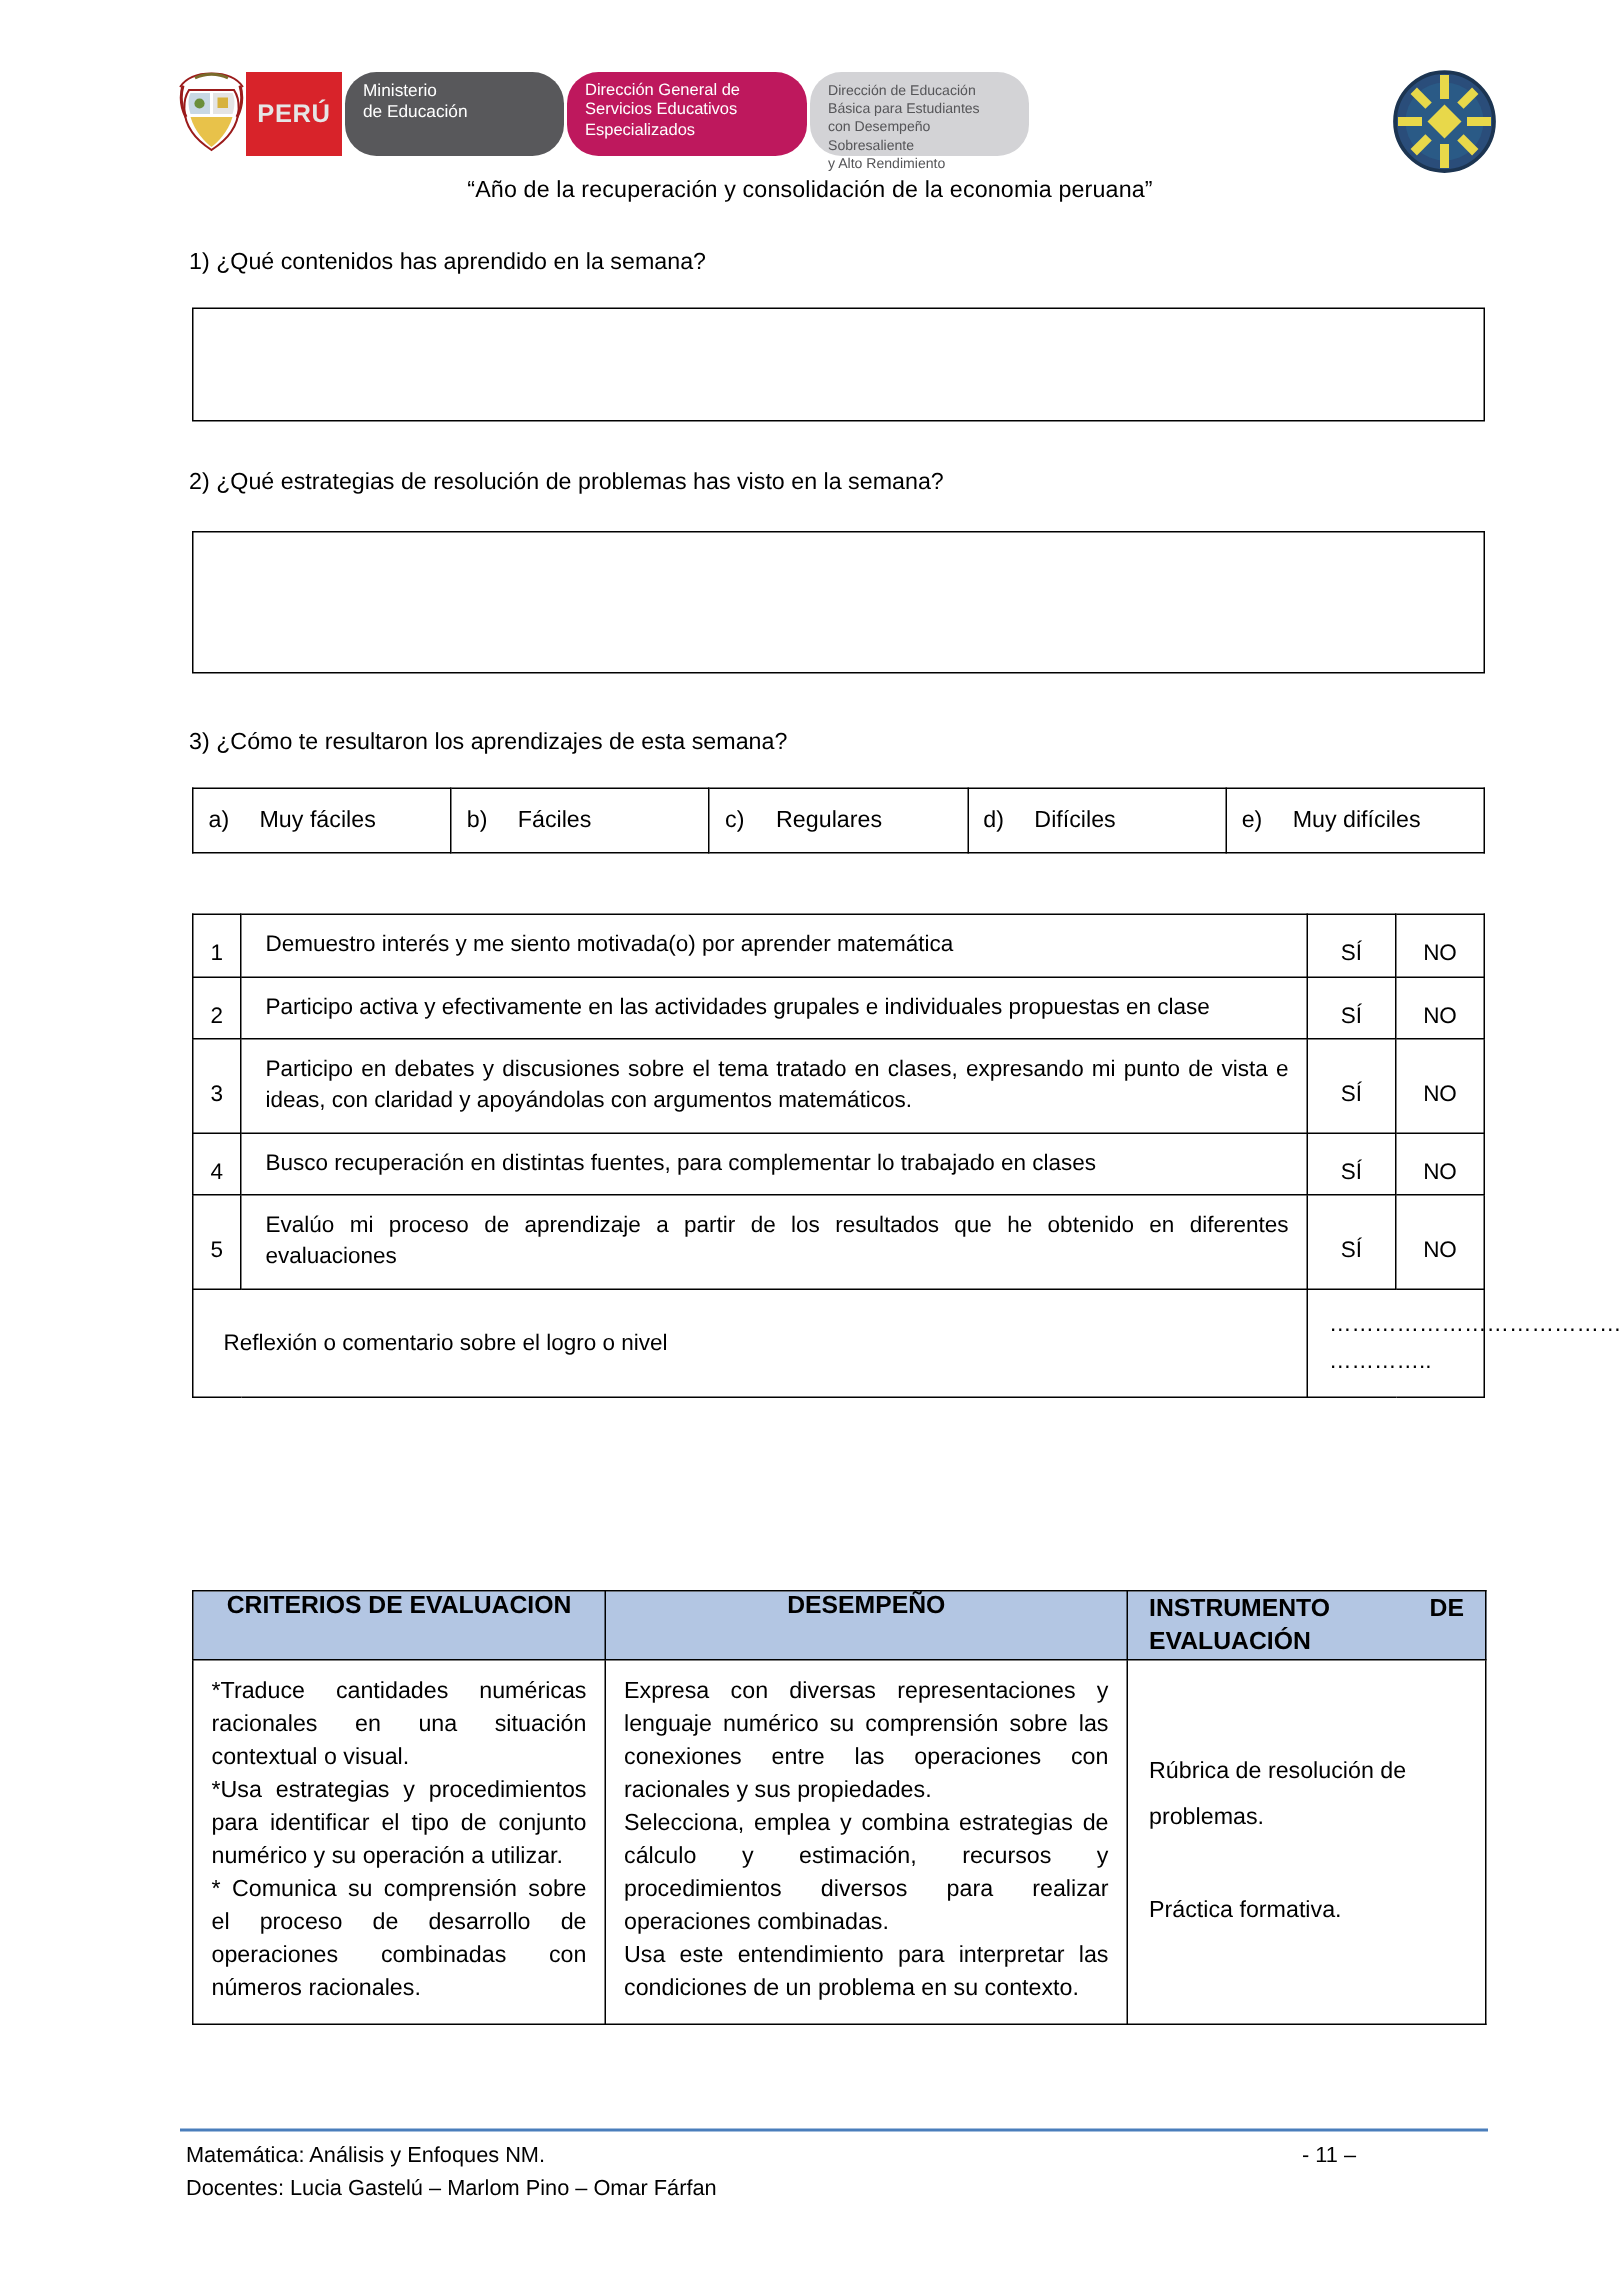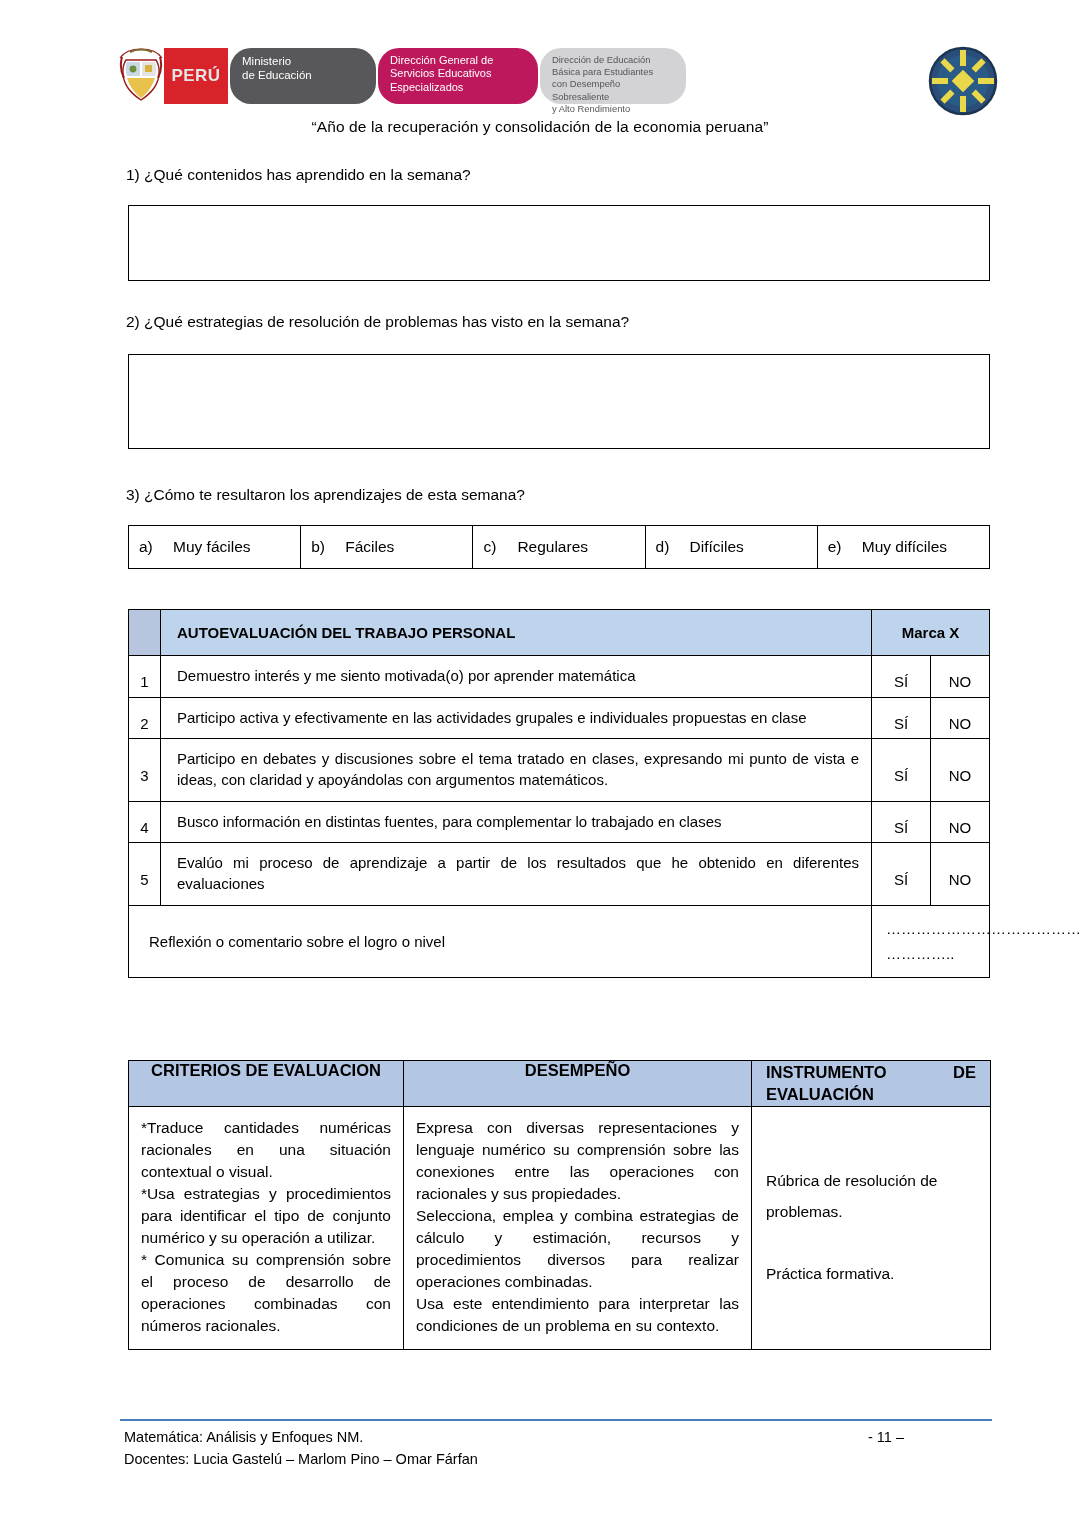--- a/index.html
+++ b/index.html
@@ -361,25 +361,20 @@
     </table>
 
   <table class="auto-table">
     <colgroup>
       <col style="width:32px">
         <col>
         <col style="width:59px">
         <col style="width:59px">
     </colgroup>
     <tbody>
-        <tr>
-      <td class="auto-head-num"></td>
-      <td class="auto-head-title">AUTOEVALUACIÓN DEL TRABAJO PERSONAL</td>
-      <td class="auto-head-marca" colspan="2">Marca X</td>
-    </tr>
 
     <tr>
       <td class="auto-num">1</td>
       <td class="auto-text">Demuestro interés y me siento motivada(o) por aprender matemática</td>
       <td class="auto-yes">SÍ</td>
       <td class="auto-no">NO</td>
     </tr>
     <tr>
       <td class="auto-num">2</td>
       <td class="auto-text">Participo activa y efectivamente en las actividades grupales e individuales propuestas en clase</td>
@@ -387,21 +382,21 @@
       <td class="auto-no">NO</td>
     </tr>
     <tr>
       <td class="auto-num">3</td>
       <td class="auto-text">Participo en debates y discusiones sobre el tema tratado en clases, expresando mi punto de vista e ideas, con claridad y apoyándolas con argumentos matemáticos.</td>
       <td class="auto-yes">SÍ</td>
       <td class="auto-no">NO</td>
     </tr>
     <tr>
       <td class="auto-num">4</td>
-      <td class="auto-text">Busco información en distintas fuentes, para complementar lo trabajado en clases</td>
+      <td class="auto-text">Busco recuperación en distintas fuentes, para complementar lo trabajado en clases</td>
       <td class="auto-yes">SÍ</td>
       <td class="auto-no">NO</td>
     </tr>
     <tr>
       <td class="auto-num">5</td>
       <td class="auto-text">Evalúo mi proceso de aprendizaje a partir de los resultados que he obtenido en diferentes evaluaciones</td>
       <td class="auto-yes">SÍ</td>
       <td class="auto-no">NO</td>
     </tr>
 

